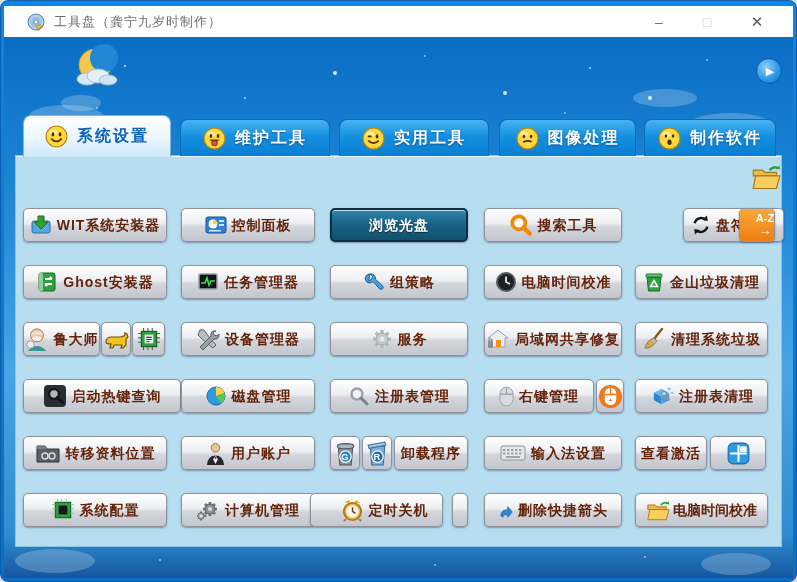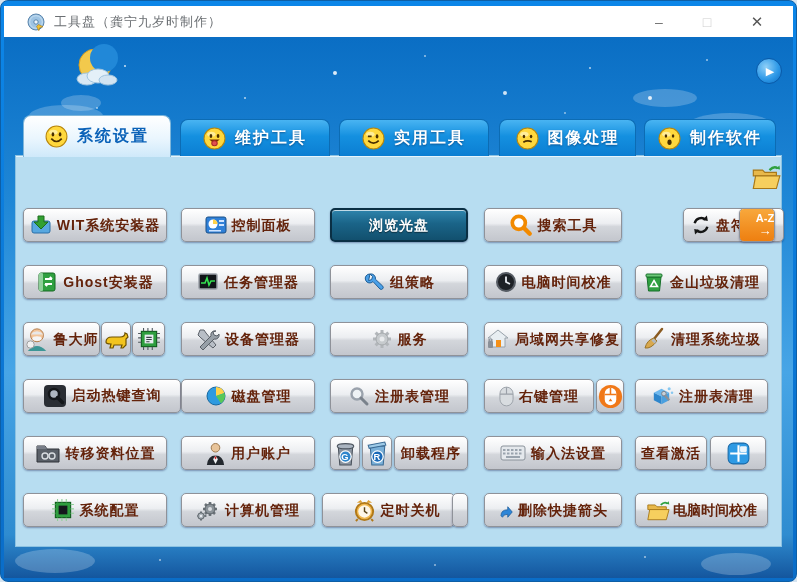--- a/index.html
+++ b/index.html
@@ -342,21 +342,21 @@
     <span class="ic">
       <svg width="24" height="24" viewBox="0 0 24 24">
         <path d="M20 2 L12 12" stroke="#8a5a20" stroke-width="2.5" stroke-linecap="round"></path>
         <path d="M12 11 q-7 2 -9 10 q6 1 12 -7 z" fill="#d8a84e" stroke="#9a7428"></path>
         <path d="M10.5 12.5 l3 3" stroke="#b0b8c0" stroke-width="3"></path>
       </svg>
     </span>
     <span class="lbl">清理系统垃圾</span>
   </div>
 
-  <div class="btn" style="left:22px;top:378px;width:158px;font-family:Liberation Serif, serif;">
+  <div class="btn" style="left:22px;top:378px;width:158px;">
     <span class="ic">
       <svg width="24" height="24" viewBox="0 0 24 24">
         <rect x="1" y="1" width="22" height="22" rx="4" fill="#2a2e34"></rect>
         <circle cx="11" cy="10" r="5" fill="#aeb6c0" stroke="#14171a" stroke-width="2.5"></circle>
         <path d="M14.5 13.5 l5 5" stroke="#14171a" stroke-width="3.5" stroke-linecap="round"></path>
       </svg>
     </span>
     <span class="lbl">启动热键查询</span>
   </div>
 
@@ -523,21 +523,21 @@
         <g stroke="#6a7278" stroke-width="2">
             <path d="M5 13.6v2M5 20.4v2M1.6 18h2M8.4 18h2"></path>
           </g>
         <circle cx="5" cy="18" r="3.2" fill="#aab2b8" stroke="#5a6268"></circle>
         <circle cx="5" cy="18" r="1.2" fill="#e8ecf0"></circle>
       </svg>
     </span>
     <span class="lbl">计算机管理</span>
   </div>
 
-  <div class="btn" style="left:321px;top:492px;width:133px;padding-left:16px;">
+  <div class="btn" style="left:309px;top:492px;width:133px;padding-left:16px;">
     <span class="ic">
       <svg width="23" height="23" viewBox="0 0 24 24">
         <path d="M4 4 l4 -3 2 3 z M20 4 l-4 -3 -2 3 z" fill="#e0a030"></path>
         <circle cx="12" cy="13" r="9" fill="#f0b850" stroke="#b07818" stroke-width="2"></circle>
         <circle cx="12" cy="13" r="6.5" fill="#fdf6e8"></circle>
         <path d="M12 8.5 V13 L15 15" stroke="#5a4418" stroke-width="1.5" fill="none"></path>
         <path d="M5 21 l-2 2 M19 21 l2 2" stroke="#b07818" stroke-width="2"></path>
       </svg>
     </span>
     <span class="lbl">定时关机</span>

